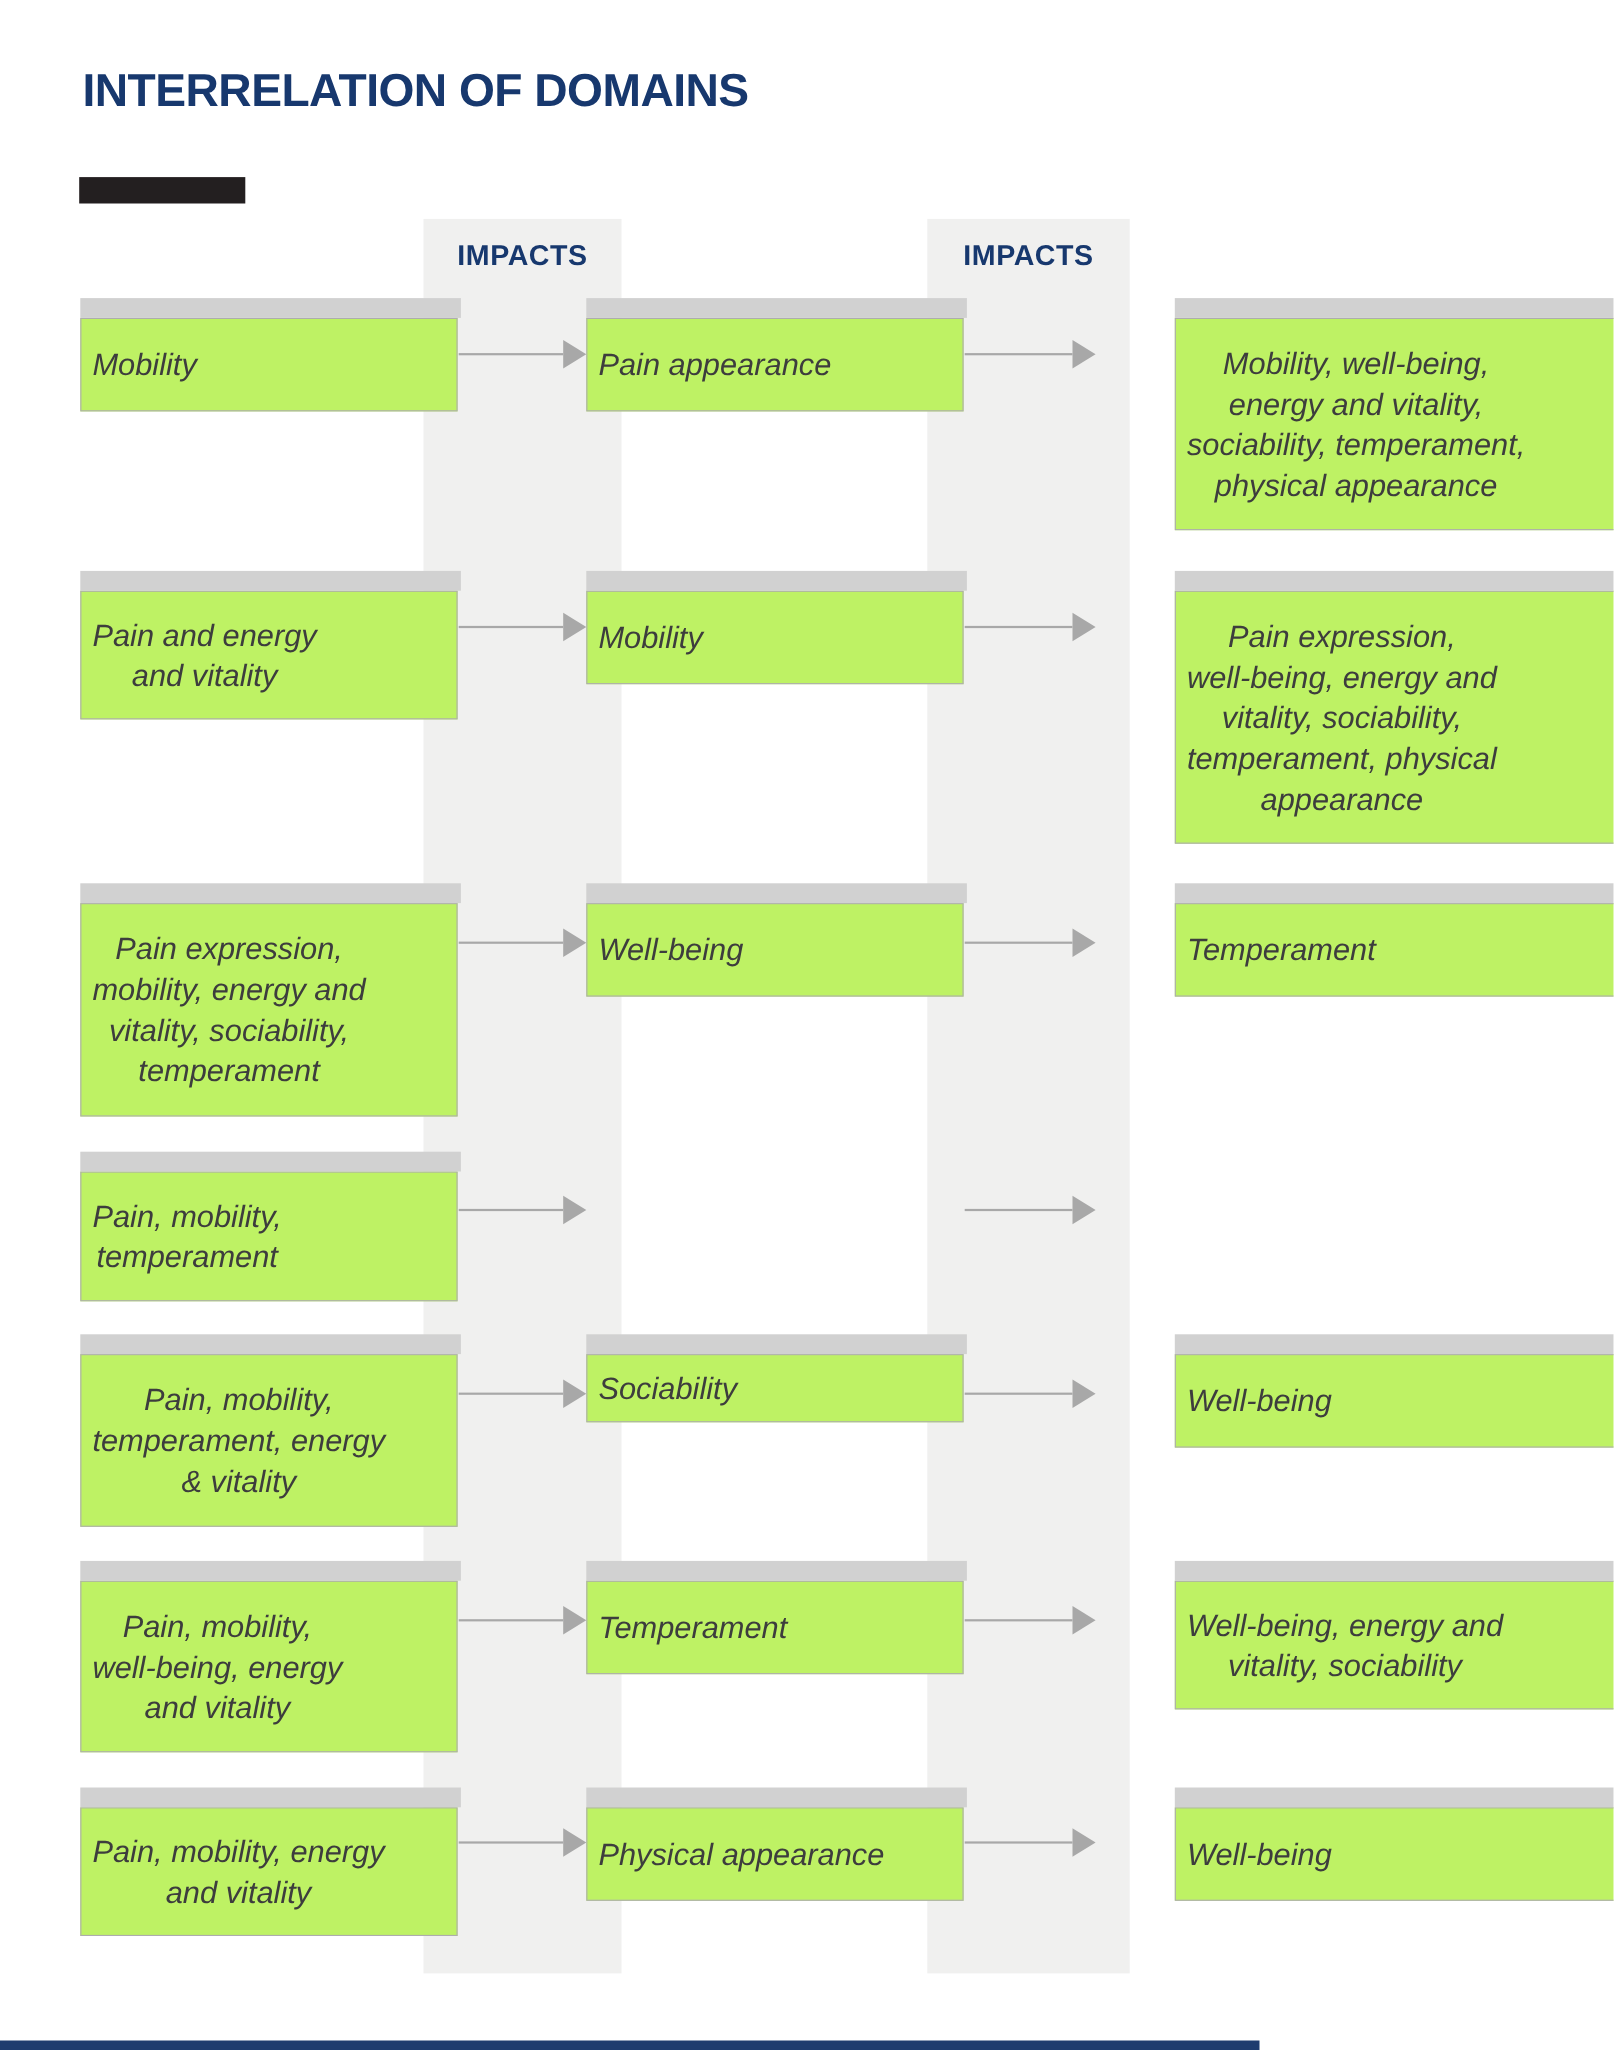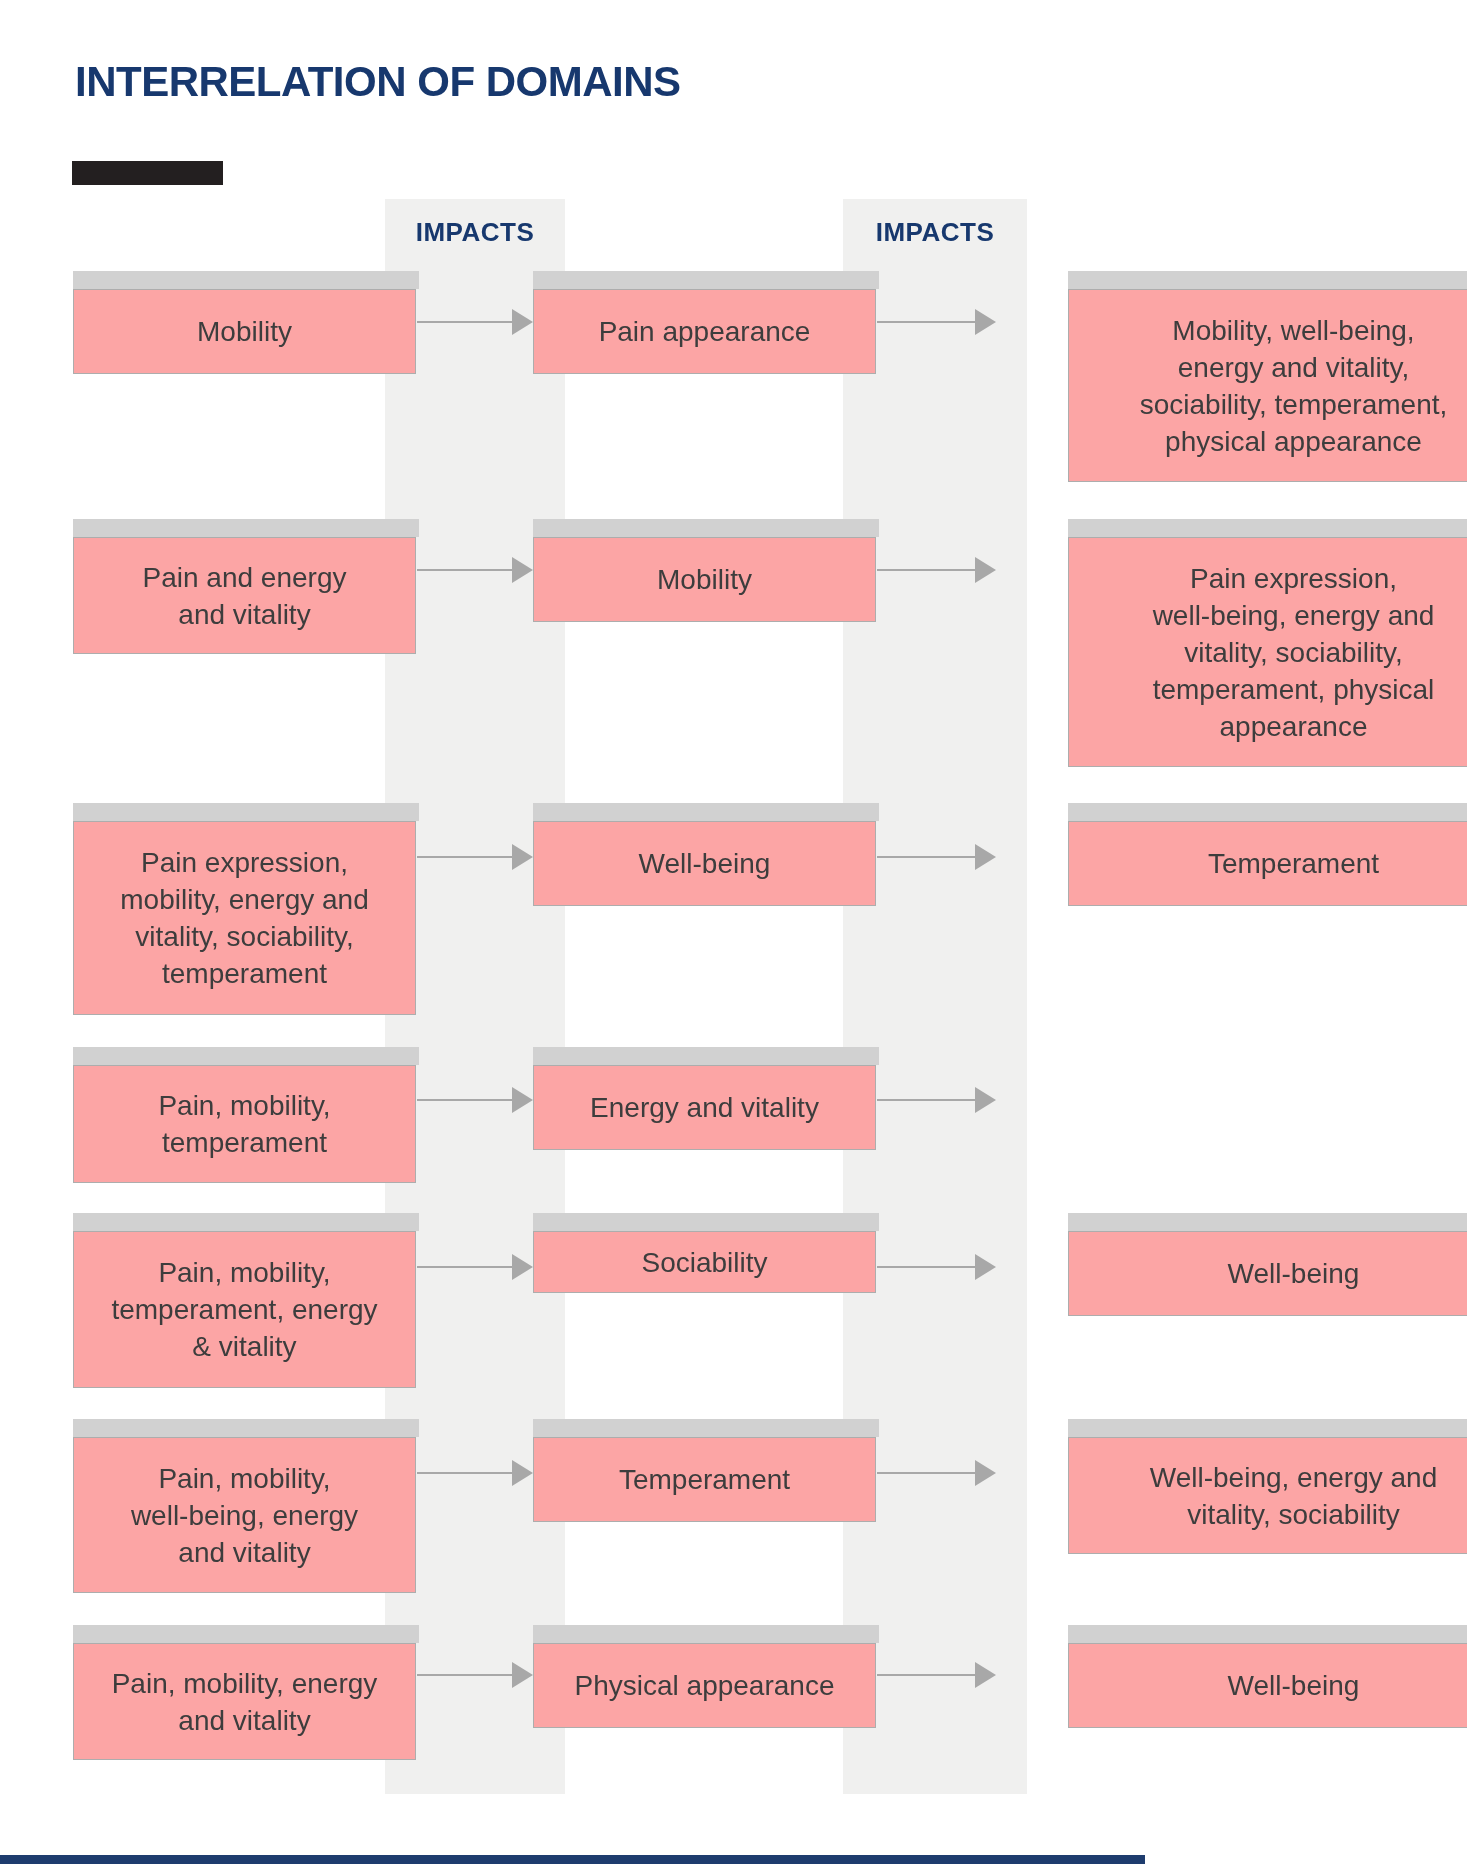--- a/index.html
+++ b/index.html
@@ -28,22 +28,22 @@
     position:absolute;top:219px;height:26px;z-index:3;
     font-size:26px;font-weight:700;letter-spacing:0.5px;
     color:#17386e;text-align:center;line-height:26px;
   }
   .impacts-1{left:385px;width:180px;}
   .impacts-2{left:843px;width:184px;}
 
   
   .box{
     position:absolute;z-index:2;box-sizing:border-box;
-    background:#fca5a5;border:1.5px solid #adadad;
-    display:flex;align-items:center;justify-content:center;
+    background:#bef264;border:1.5px solid #adadad;
+    display:flex;align-items:center;font-style:italic;
   }
   .c1{left:73px;width:343px;}
   .c2{left:533px;width:343px;}
   .c3{left:1038px;width:451px;margin-left:30px;}
   .strip{
     position:absolute;left:-1.5px;right:-4px;top:-19.5px;height:18px;
     background:#d1d1d1;
   }
   .box-text{
     white-space:pre-line;text-align:center;
@@ -161,24 +161,20 @@
 
   <div class="box c1" style="top:1065px;height:118px">
     <div class="strip"></div>
     <div class="box-text">Pain, mobility,
 temperament</div>
   </div>
   <div class="arrow gap1" style="top:1087px">
       <i class="shaft"></i>
       <i class="head"></i>
     </div>
-  <div class="box c2" style="top:1065px;height:85px">
-    <div class="strip"></div>
-    <div class="box-text">Energy and vitality</div>
-  </div>
   <div class="arrow gap2" style="top:1087px">
       <i class="shaft"></i>
       <i class="head"></i>
     </div>
 
   <div class="box c1" style="top:1231px;height:157px">
     <div class="strip"></div>
     <div class="box-text">Pain, mobility,
 temperament, energy
 &amp; vitality</div>

